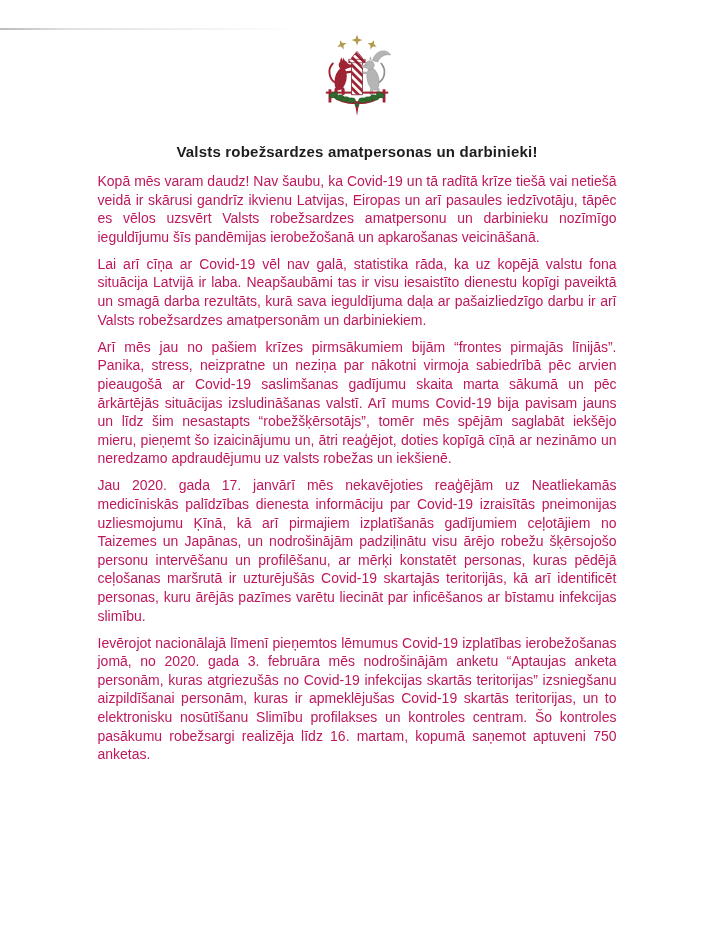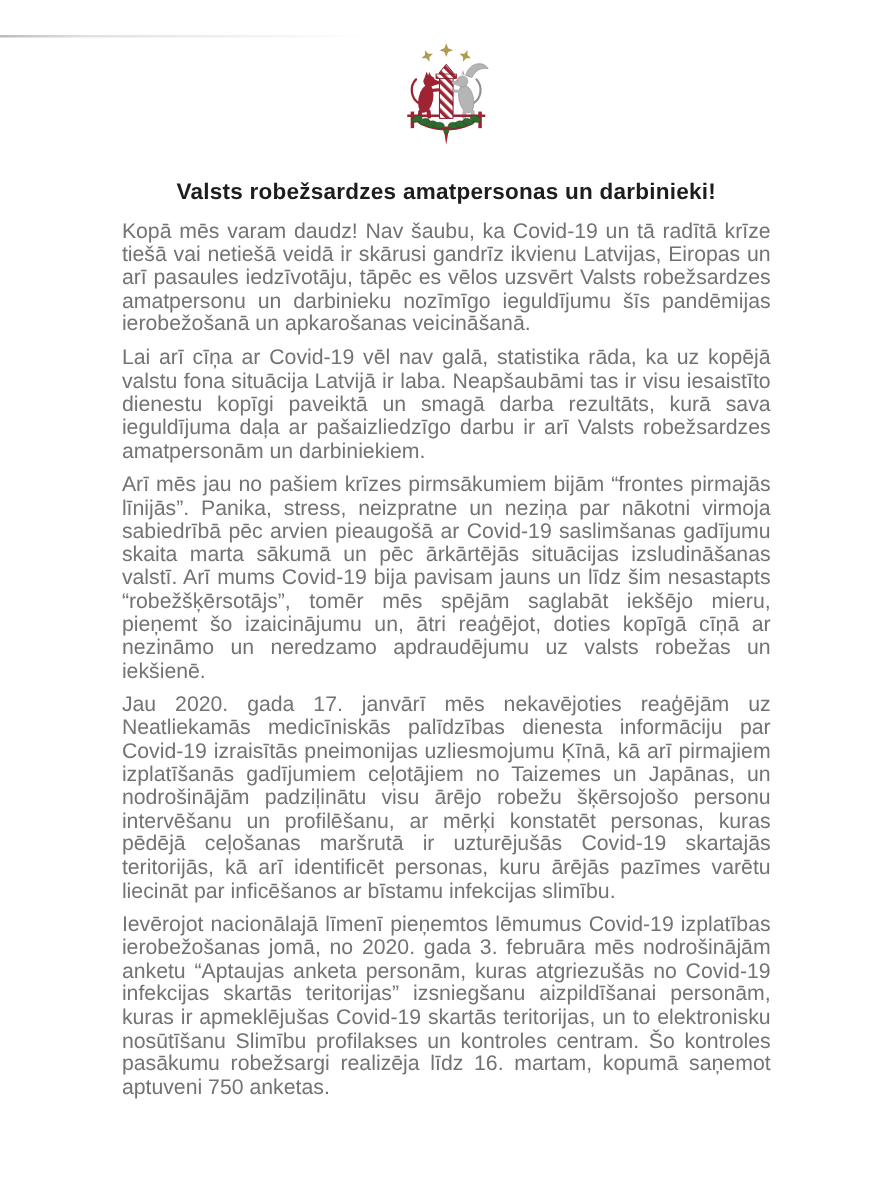--- a/index.html
+++ b/index.html
@@ -17,35 +17,35 @@
     background:linear-gradient(to right,#8e8e8e,#cccccc 22%,rgba(230,230,230,0));
     opacity:.6;
   }
   .emblem-wrap {
     width:78px; height:86px;
     margin:33px auto 0;
   }
   .page-title {
     margin:24px 0 0;
     text-align:center;
-    font-size:18px;
+    font-size:15px;
     font-weight:bold;
     color:#1d1d1d;
     letter-spacing:.2px;
   }
   .letter-body {
     width:519px;
     margin:12px auto 0;
   }
   .letter-body p {
     margin:0 0 8.5px;
     text-align:justify;
-    font-size:17px;
+    font-size:14px;
     line-height:18.6px;
-    color:#737373;
+    color:#be185d;
   }
 </style>
 </head>
 <body>
 
 <div class="page">
 
   <div class="scan-line"></div>
 
   <div class="emblem-wrap">

